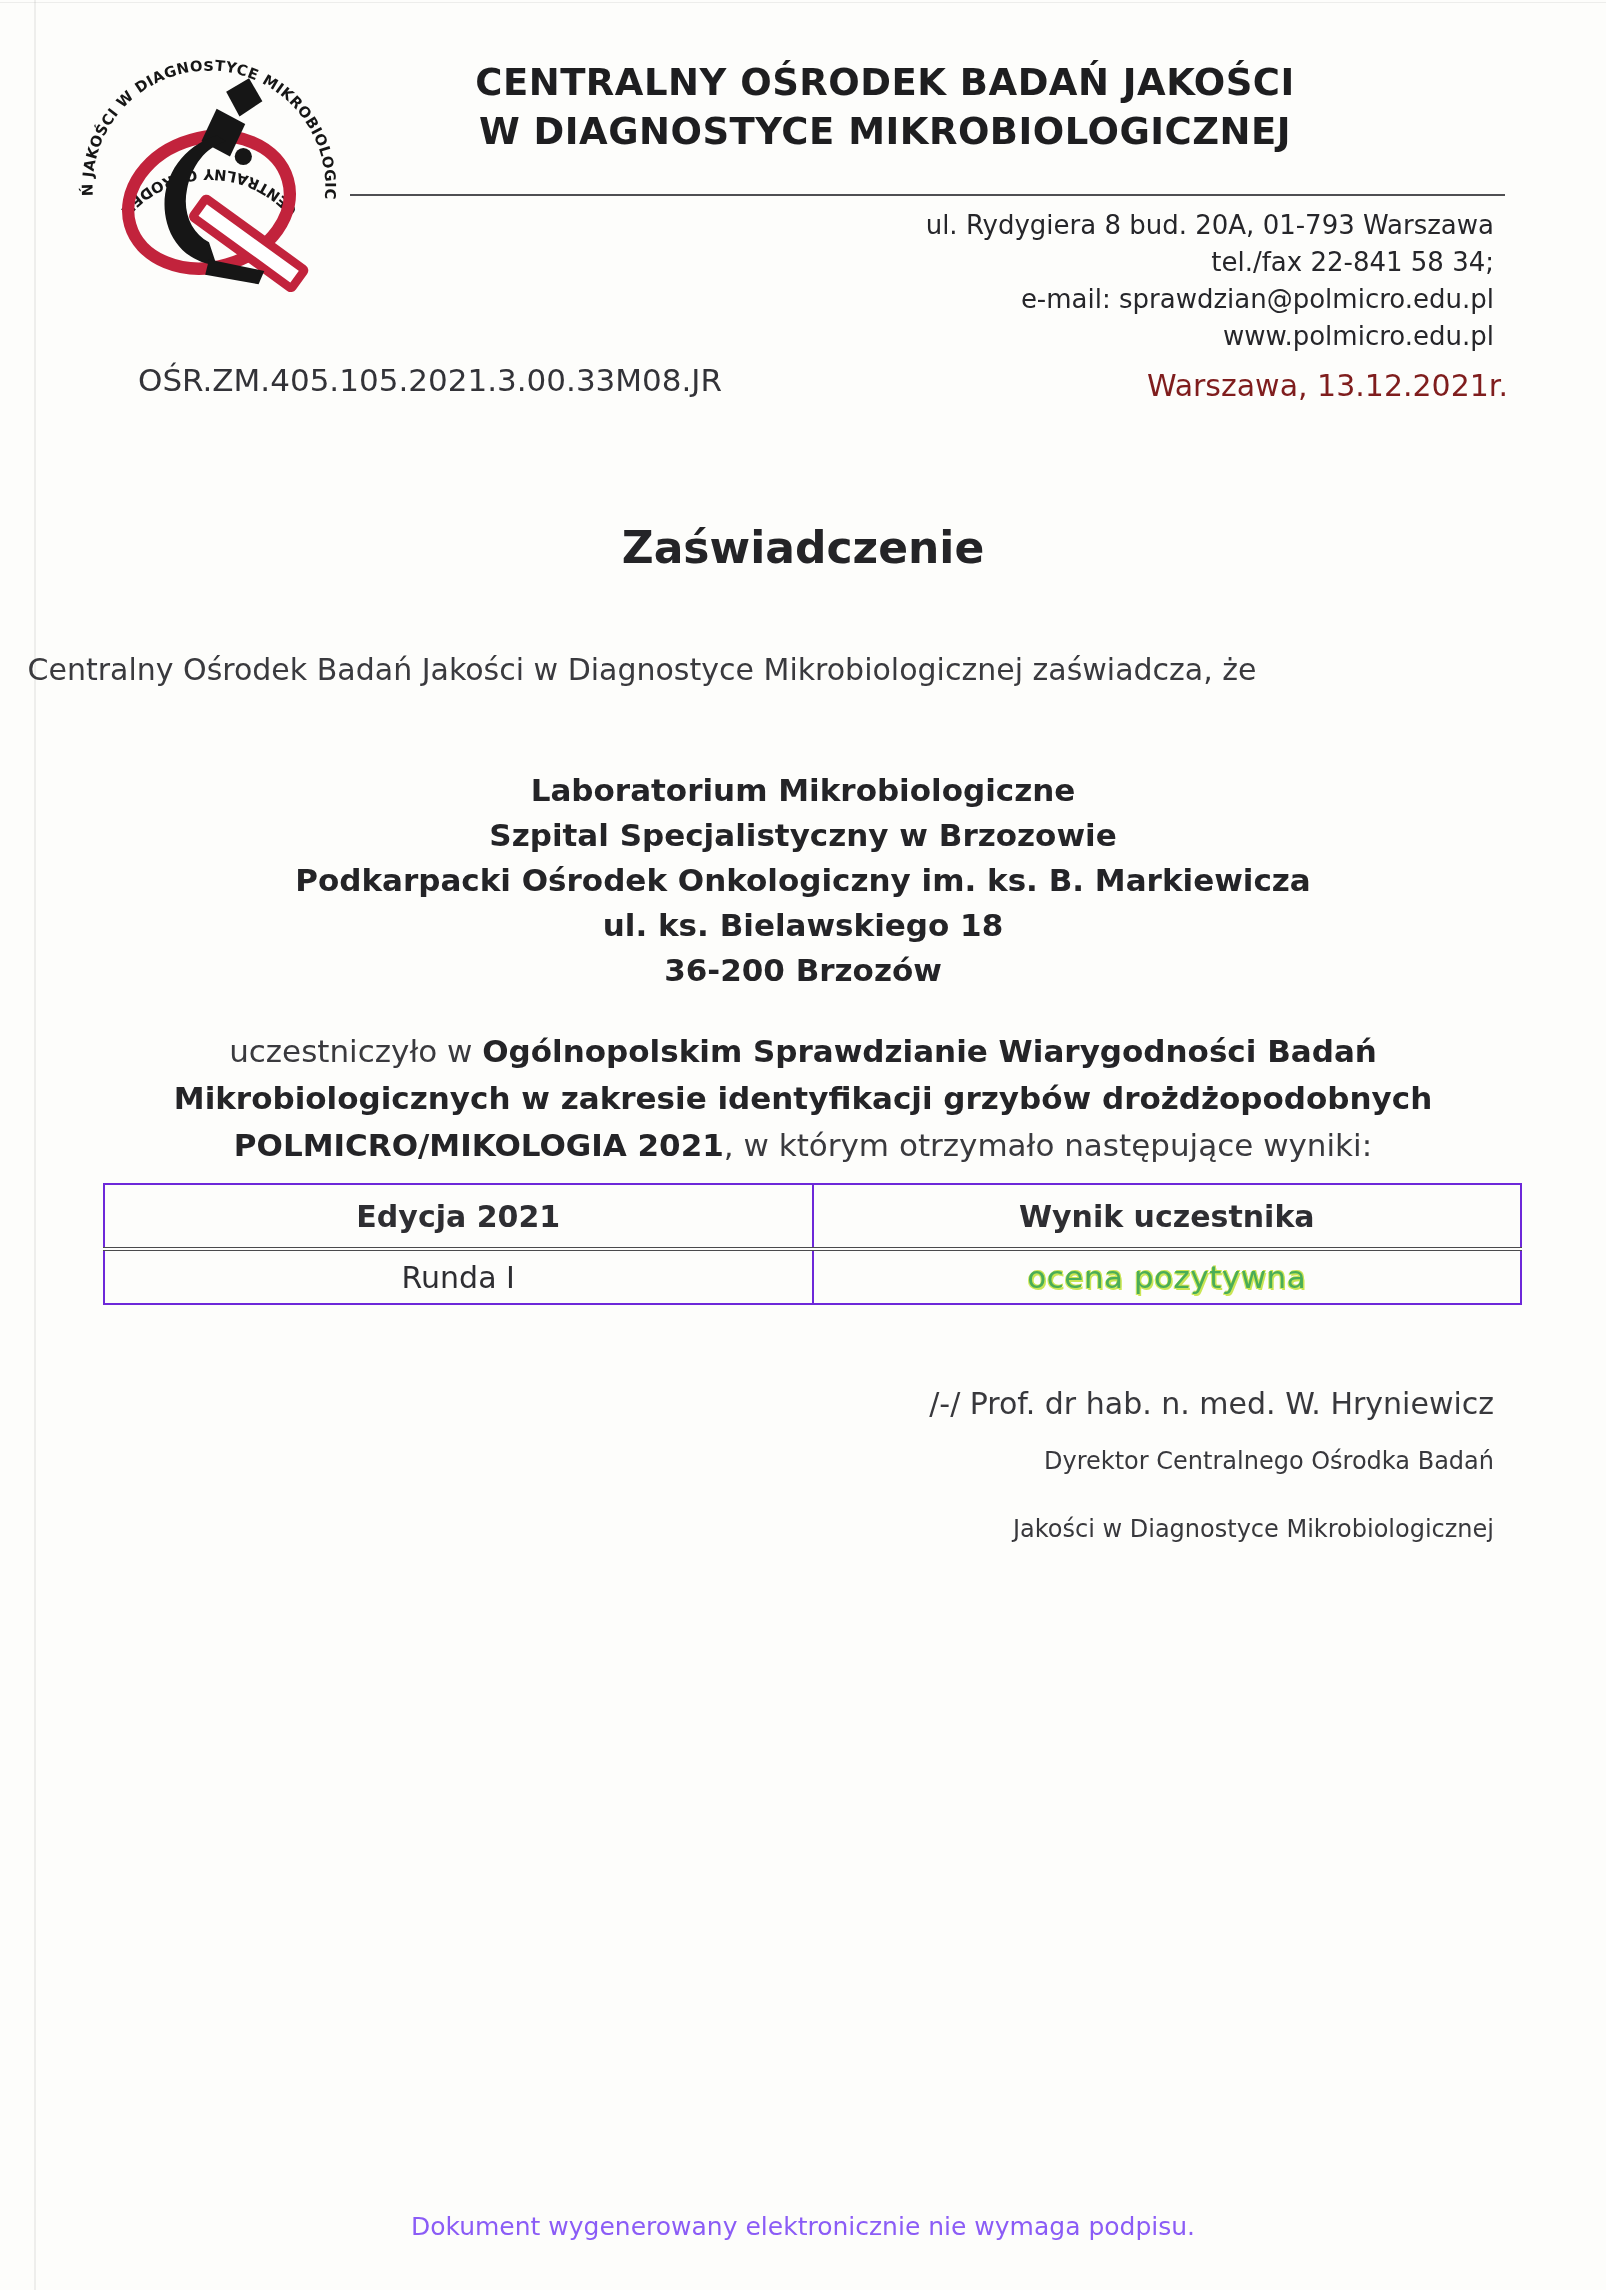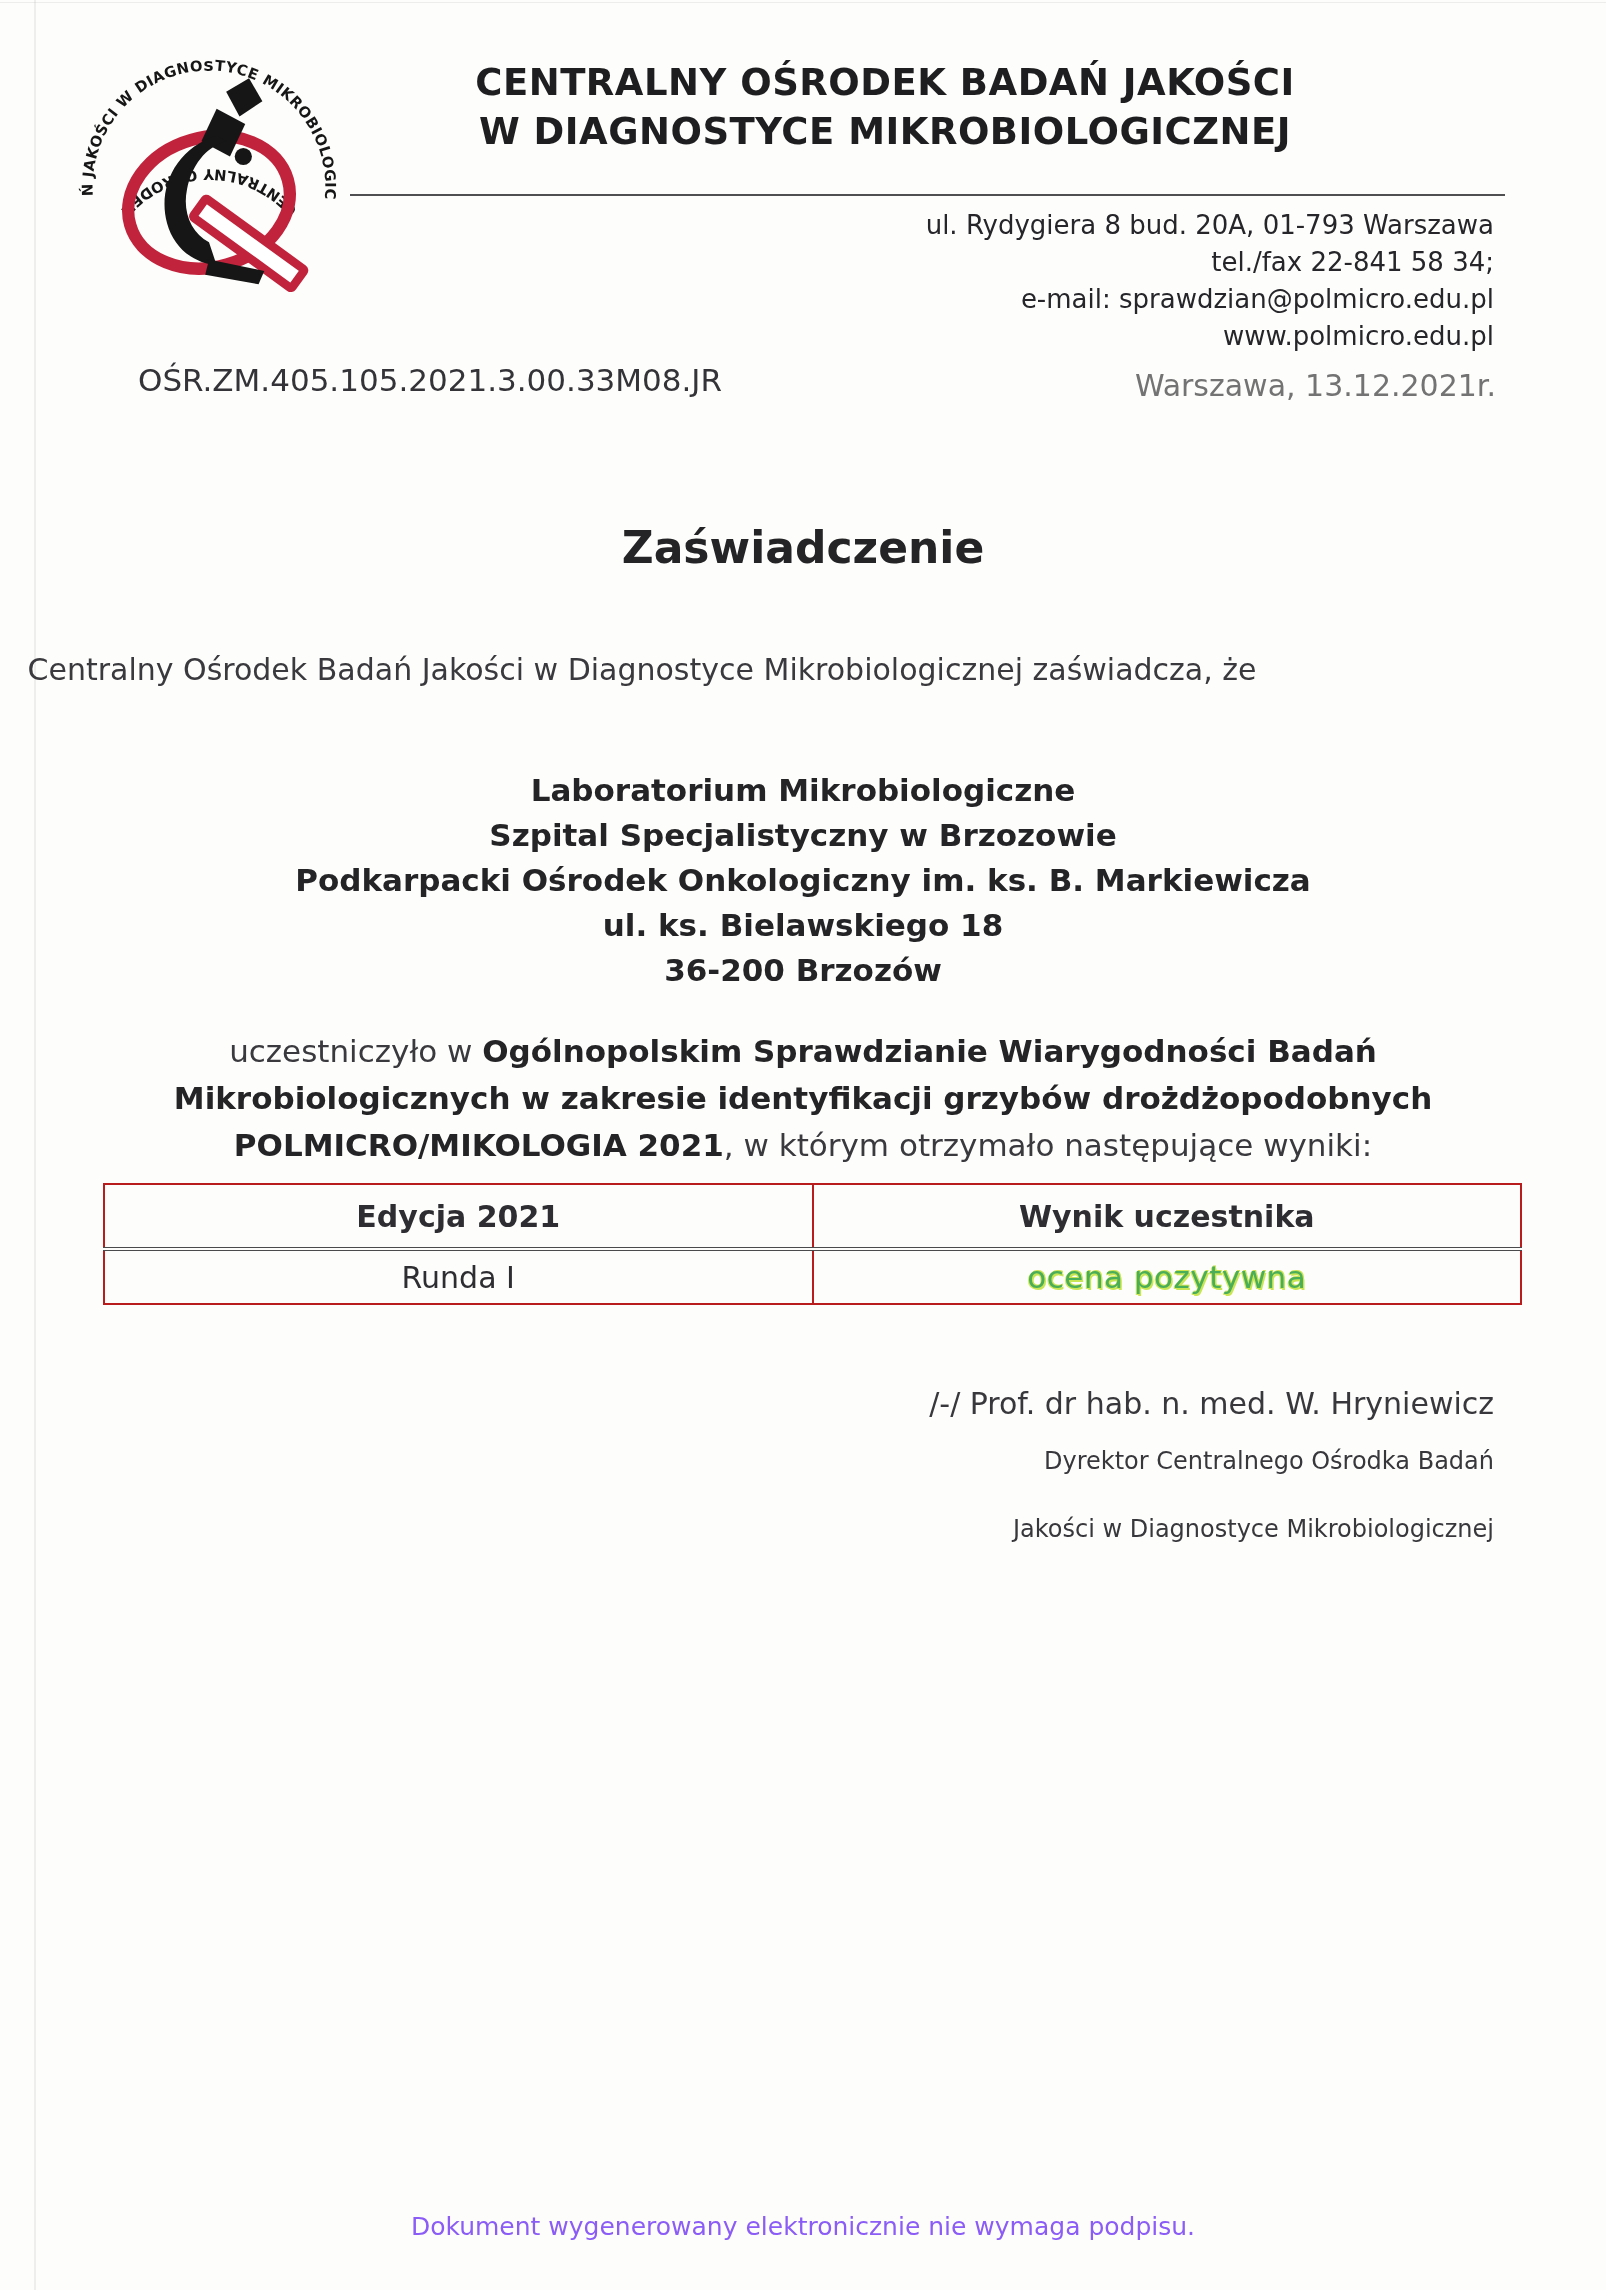--- a/index.html
+++ b/index.html
@@ -22,21 +22,21 @@
     text-align:center;font-weight:bold;font-size:37px;line-height:49px;
     letter-spacing:.5px;color:#1e1e20;
   }
   .header-rule{position:absolute;left:350px;top:194px;width:1155px;height:2px;background:#4f4f52;}
   .address{
     position:absolute;right:112px;top:207px;
     text-align:right;font-weight:normal;font-size:26px;line-height:37px;color:#26262a;
   }
 
   .ref-line{position:absolute;left:138px;top:362px;font-size:31px;color:#333338;}
-  .place-date{position:absolute;right:110px;top:368px;font-size:30px;color:#737373;}
+  .place-date{position:absolute;right:98px;top:368px;font-size:30px;color:#7f1d1d;}
 
   .doc-title{
     position:absolute;left:0;top:522px;width:1606px;
     text-align:center;font-weight:bold;font-size:44px;color:#242427;
   }
   .intro{
     position:absolute;left:0;top:652px;width:1284px;
     text-align:center;font-size:30px;color:#3a3a3e;
   }
   .recipient{
@@ -47,21 +47,21 @@
     position:absolute;left:158px;top:1028px;width:1290px;
     text-align:center;font-size:31px;line-height:47px;color:#3a3a3e;
   }
   .participation b{color:#242427;}
 
   .results-table{
     position:absolute;left:103px;top:1183px;width:1419px;
     border-collapse:collapse;table-layout:fixed;
   }
   .results-table td,.results-table th{
-    border:2px solid #b91c1c;
+    border:2px solid #6d28d9;
     text-align:center;vertical-align:middle;
     font-size:30px;color:#2e2e32;
   }
   .results-table th{height:60px;font-weight:bold;border-bottom:4px double #4a4a4d;}
   .results-table td{height:50px;font-weight:normal;}
   .result-positive{
     font-weight:normal;font-size:31px;
     color:#4aad58;
     text-shadow:1.5px 1.5px 0 #c9e553,-1px 1px 0 #d3ea5e,1px -1px 0 #cbe34f;
     letter-spacing:.5px;

